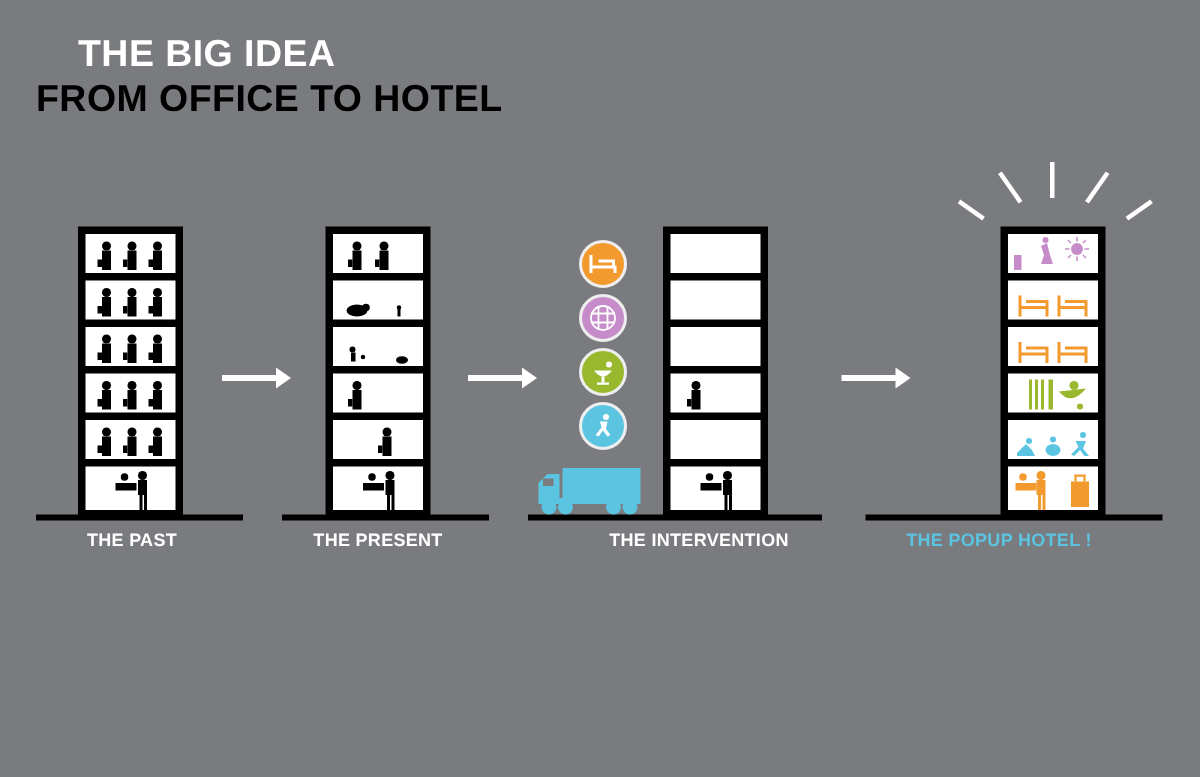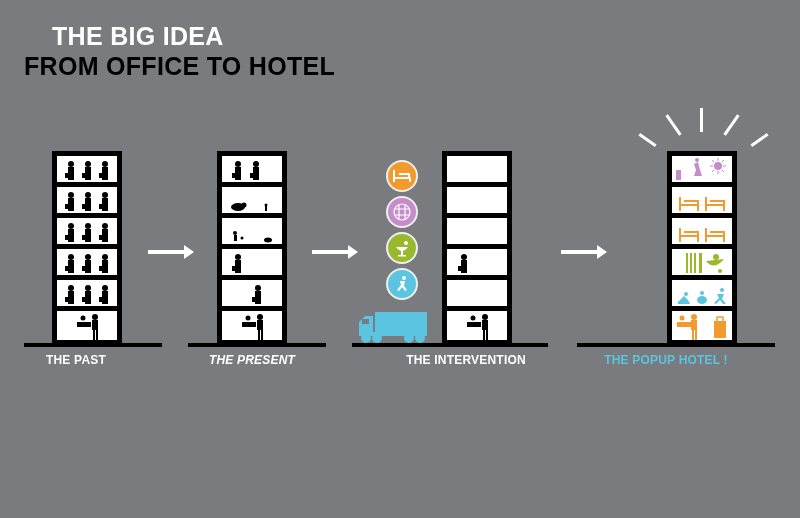--- a/index.html
+++ b/index.html
@@ -330,16 +330,16 @@
           <rect x="19" y="9" width="6" height="10"></rect>
           <rect x="20" y="19" width="2" height="10"></rect>
           <rect x="23" y="19" width="2" height="10"></rect>
           <rect x="42" y="10" width="12" height="17"></rect>
         </g>
         <path d="M45 10 V6 H51 V10" fill="none" stroke="#f39a2e" stroke-width="1.5"></path>
       </svg>
   </div>
 </div>
 
-<div class="label" style="left:12px;width:128px;">THE PAST</div>
-<div class="label" style="left:188px;width:128px;font-style:italic;">THE PRESENT</div>
+<div class="label" style="left:24px;width:128px;">THE PAST</div>
+<div class="label" style="left:188px;width:128px;">THE PRESENT</div>
 <div class="label" style="left:368px;width:196px;">THE INTERVENTION</div>
 <div class="label" style="left:577px;width:178px;color:#5bc4e0;text-align:center;">THE POPUP HOTEL !</div>
 
 </body></html>

